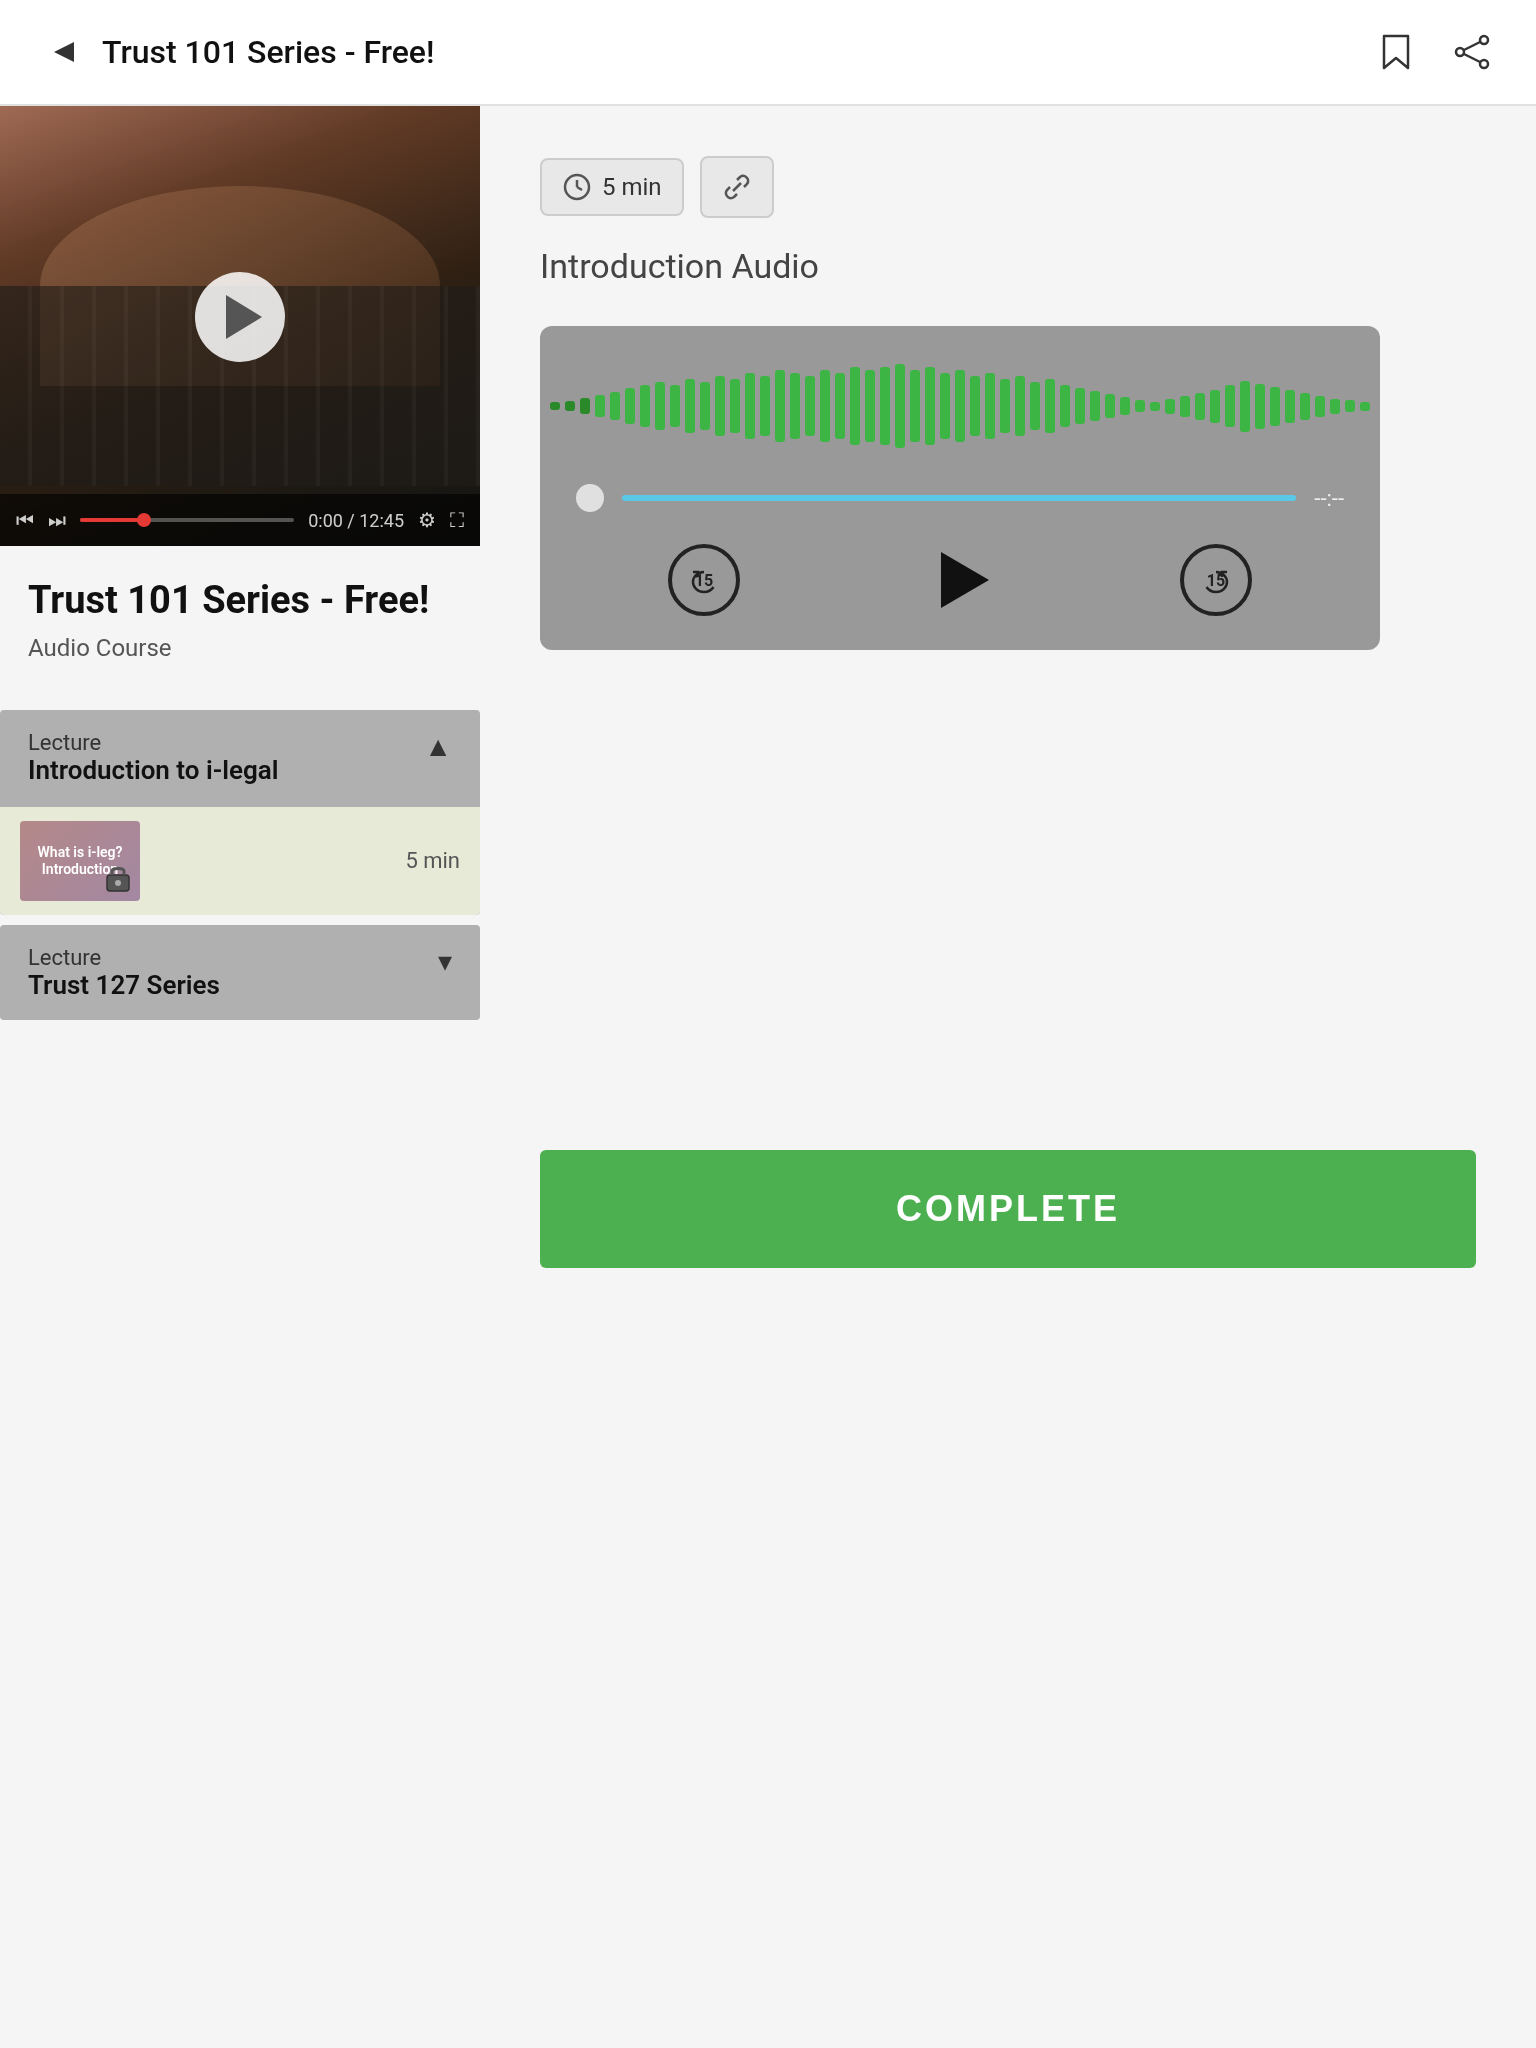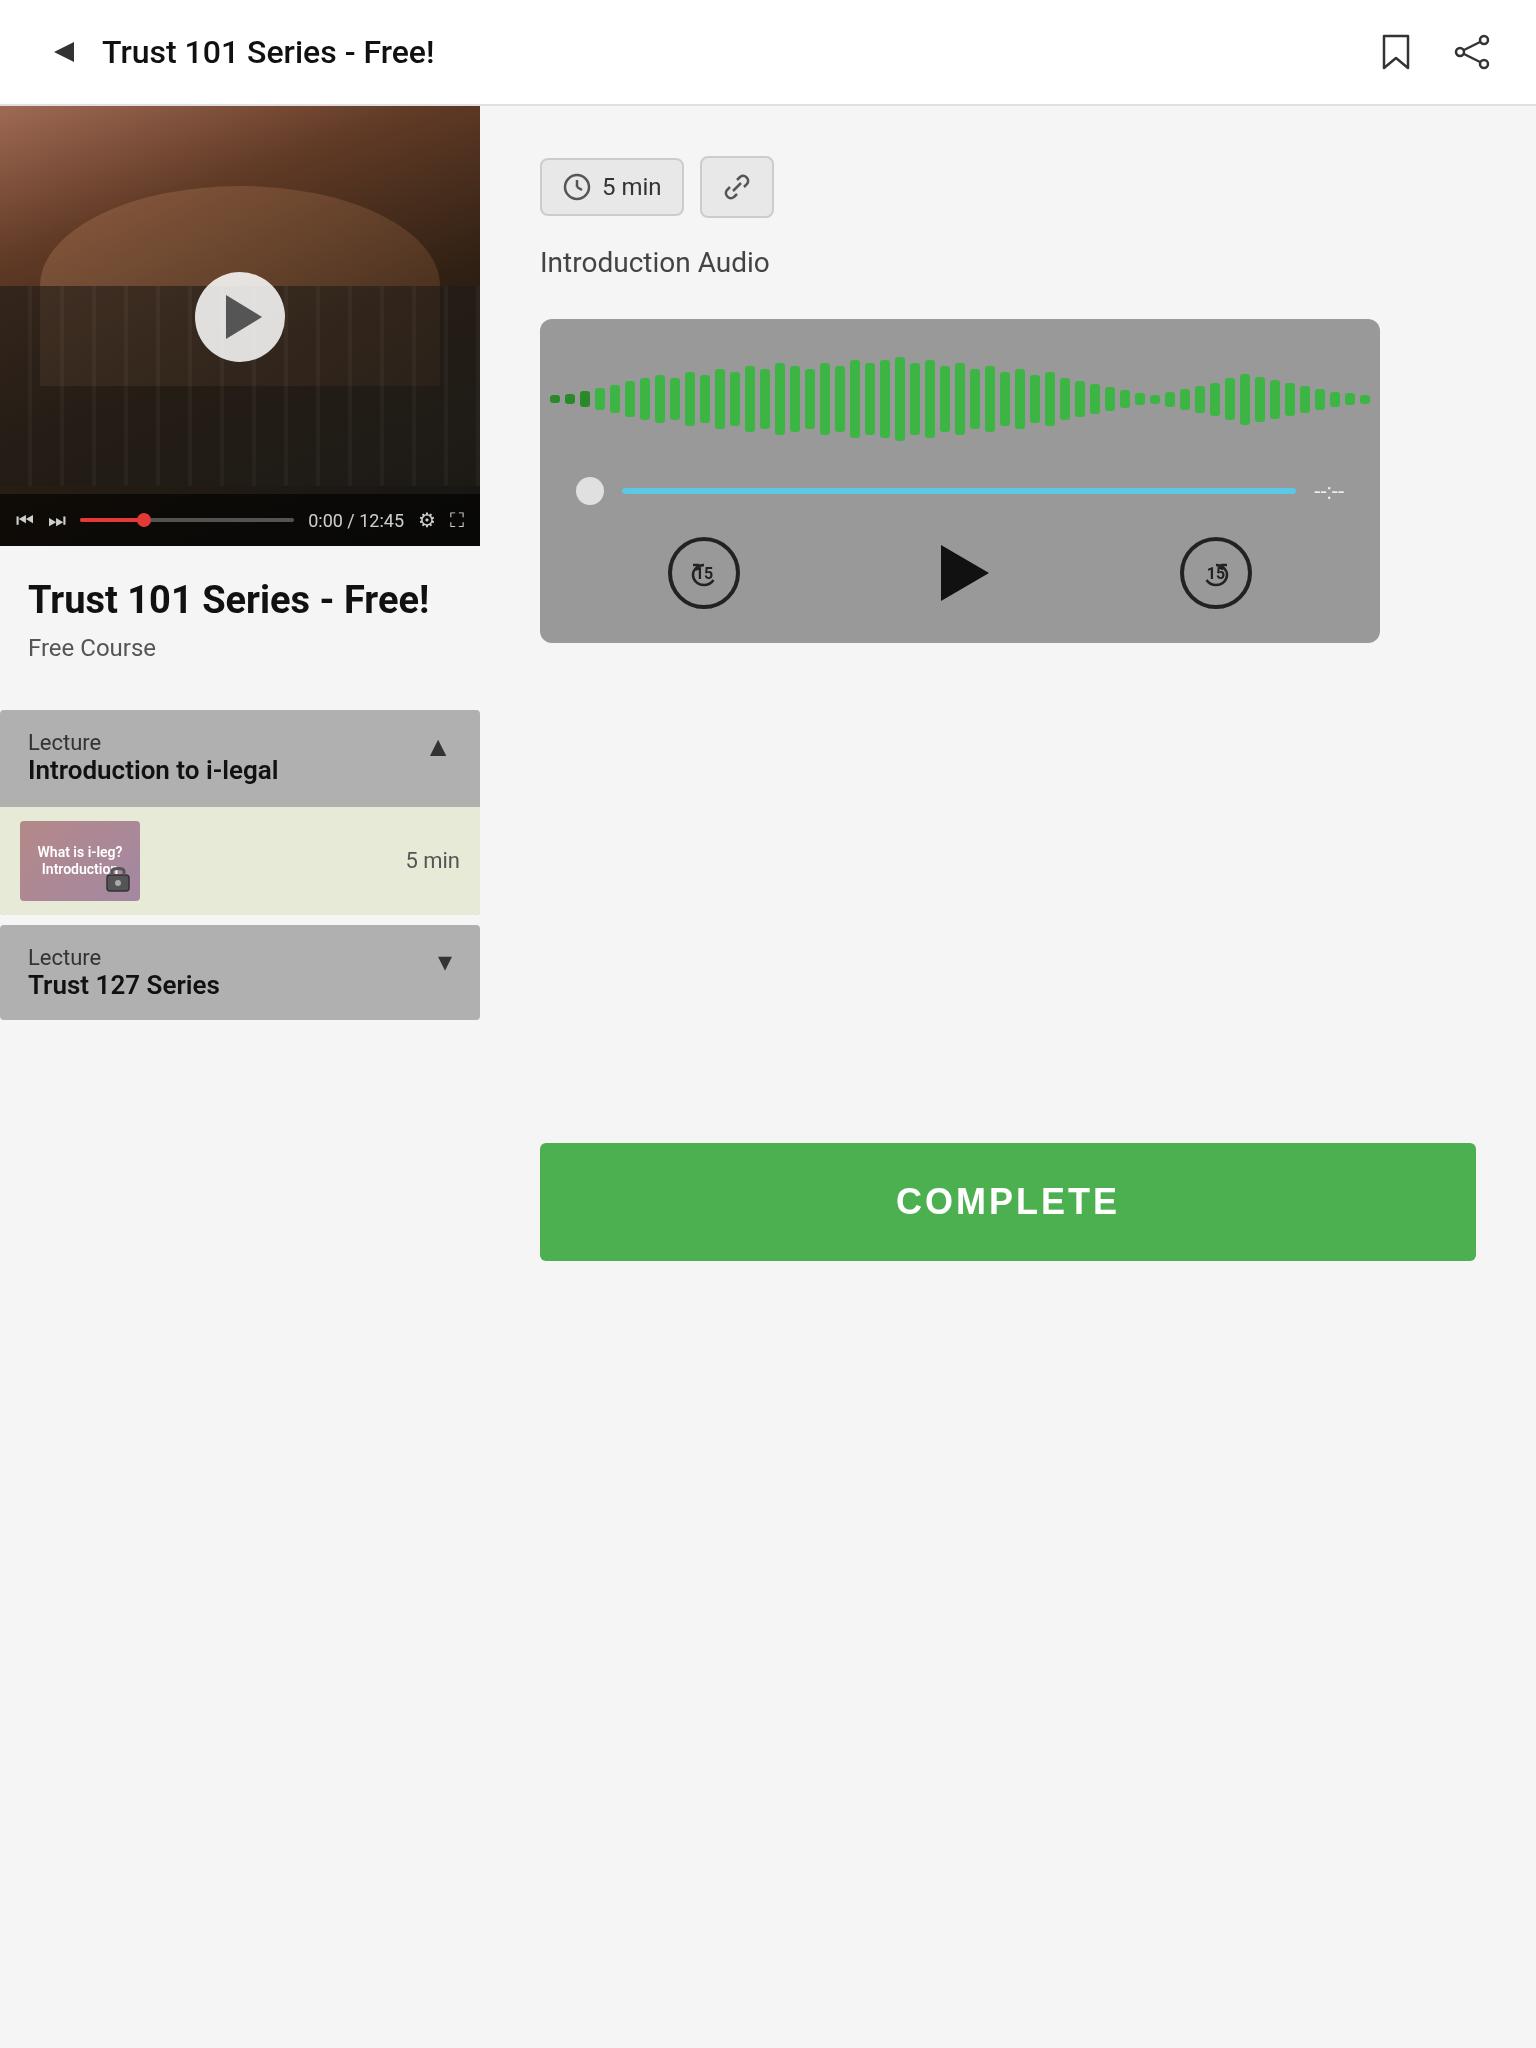--- a/index.html
+++ b/index.html
@@ -306,21 +306,21 @@
 
     
     .content-title {
       font-size: 52px;
       font-weight: 700;
       color: #111;
       margin-bottom: 18px;
       line-height: 1.15;
     }
     .content-subtitle {
-      font-size: 28px;
+      font-size: 34px;
       color: #444;
       margin-bottom: 40px;
     }
 
     
     .audio-player {
       background: #999;
       border-radius: 12px;
       padding: 30px 36px;
       width: 100%;
@@ -488,21 +488,21 @@
           </div>
         </div>
         <span class="vc-time">0:00 / 12:45</span>
         <span class="vc-icon">⚙</span>
         <span class="vc-icon">⛶</span>
       </div>
     </div>
 
     <div class="course-info">
       <div class="course-title">Trust 101 Series - Free!</div>
-      <div class="course-subtitle">Free Course</div>
+      <div class="course-subtitle">Audio Course</div>
     </div>
 
     <div class="lecture-section">
       <div class="lecture-header">
         <div>
           <div class="lecture-label">Lecture</div>
           <div class="lecture-name">Introduction to i-legal</div>
         </div>
         <span class="chevron">▲</span>
       </div>

